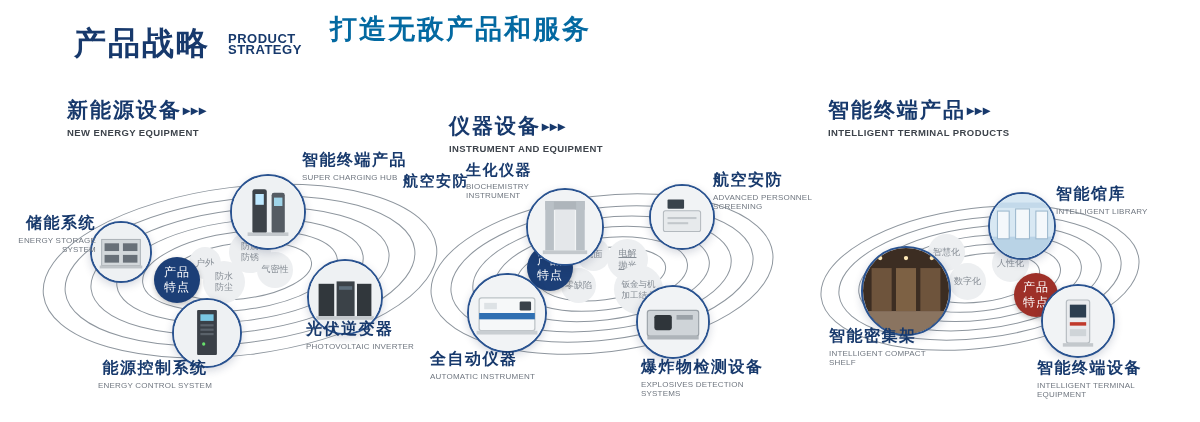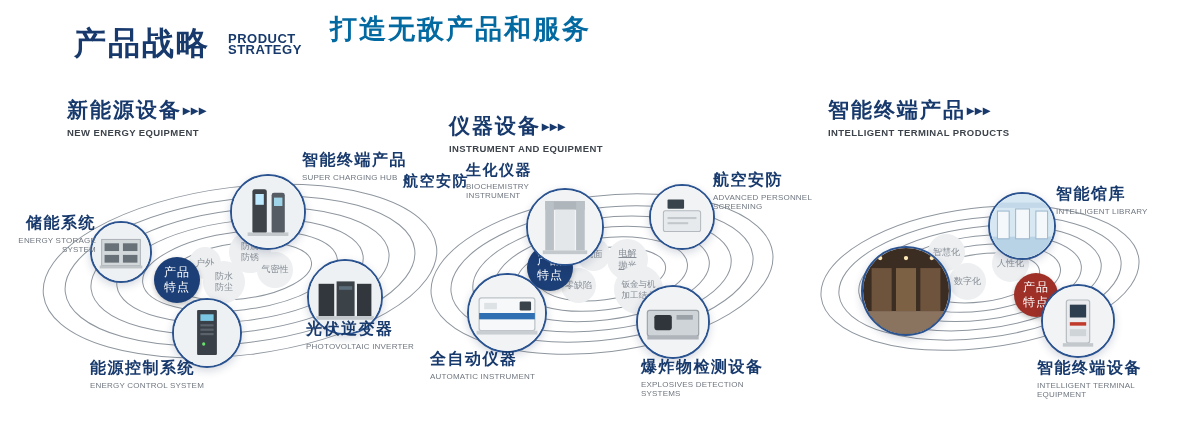--- a/index.html
+++ b/index.html
@@ -179,21 +179,21 @@
     <div class="en">ENERGY STORAGE SYSTEM</div>
   </div>
   <div class="plabel" style="left:302px; top:150px; width:120px;">
     <div class="cn">智能终端产品</div>
     <div class="en">SUPER CHARGING HUB</div>
   </div>
   <div class="plabel" style="left:306px; top:319px; width:115px;">
     <div class="cn">光伏逆变器</div>
     <div class="en">PHOTOVOLTAIC INVERTER</div>
   </div>
-  <div class="plabel" style="left:90px; top:358px; width:130px;">
+  <div class="plabel" style="left:90px; top:358px; width:130px;text-align:center;">
     <div class="cn">能源控制系统</div>
     <div class="en">ENERGY CONTROL SYSTEM</div>
   </div>
 
   <div class="bubble" style="left:577px; top:238px; width:33px; height:33px;">
     <span>镜面</span>
   </div>
   <div class="bubble" style="left:607px; top:239px; width:41px; height:41px;">
     <span style="display:block; width:2.1em;text-decoration:underline;">电解抛光</span>
   </div>
@@ -322,18 +322,22 @@
       <rect x="23" y="31" width="14" height="3" fill="#c0392b"></rect>
       <rect x="23" y="37" width="14" height="6" fill="#cfd4d8"></rect>
       <rect x="17" y="49" width="26" height="3" fill="#c3c8cc"></rect>
     </svg>
   </div>
 
   <div class="plabel" style="left:1056px; top:184px; width:110px;">
     <div class="cn">智能馆库</div>
     <div class="en">INTELLIGENT LIBRARY</div>
   </div>
+  <div class="plabel" style="left:829px; top:326px; width:112px;">
+    <div class="cn">智能密集架</div>
+    <div class="en">INTELLIGENT COMPACT SHELF</div>
+  </div>
   <div class="plabel" style="left:1037px; top:358px; width:140px;">
     <div class="cn">智能终端设备</div>
     <div class="en">INTELLIGENT TERMINAL EQUIPMENT</div>
   </div>
 
 </div>
 
 </body></html>

